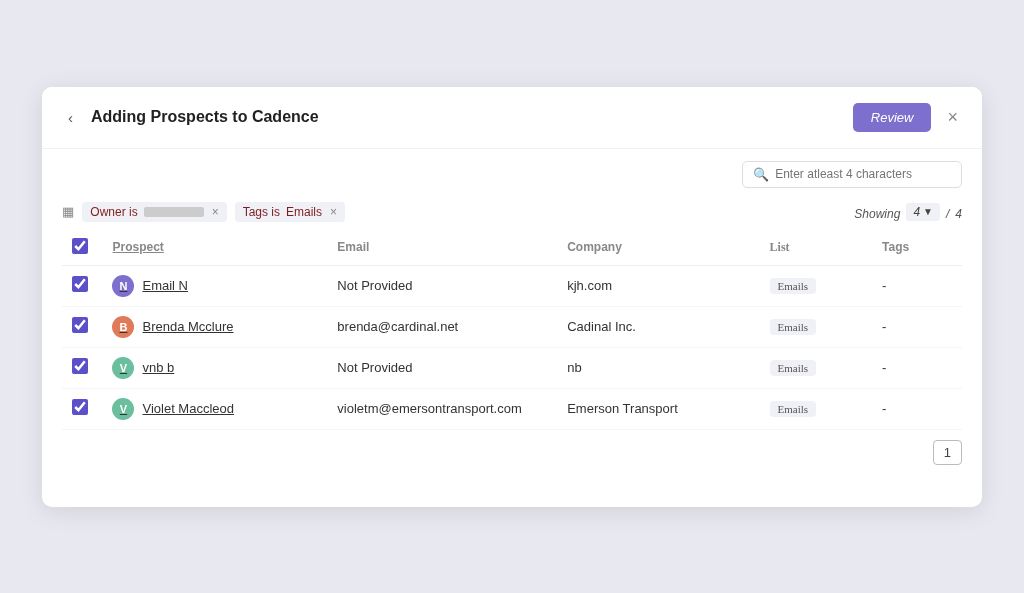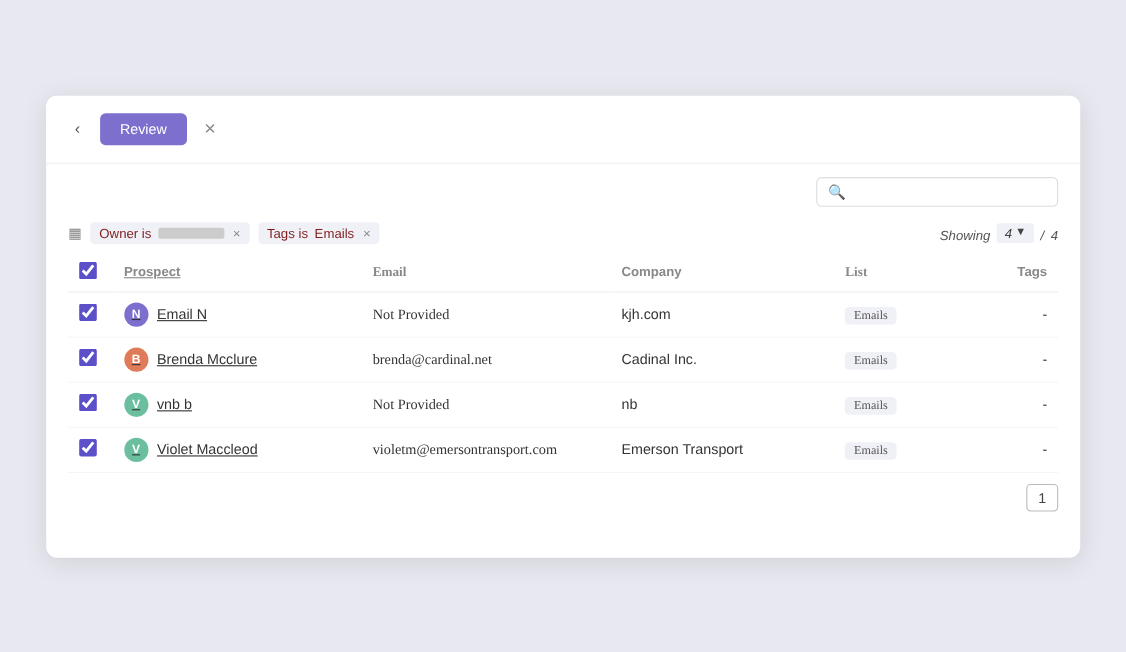--- a/index.html
+++ b/index.html
@@ -49,20 +49,21 @@
     .review-btn {
       background: #7c6fcd;
       color: #fff;
       border: none;
       border-radius: 5px;
       padding: 7px 18px;
       font-size: 13px;
       font-weight: 500;
       cursor: pointer;
       margin-right: 12px;
+      font-style: italic;
     }
     .close-btn {
       background: none;
       border: none;
       cursor: pointer;
       color: #888;
       font-size: 18px;
       padding: 2px 4px;
     }
     .toolbar {
@@ -176,24 +177,24 @@
     td {
       padding: 9px 10px;
       color: #333;
       font-size: 13px;
       border-bottom: 1px solid #f5f5f5;
     }
     .checkbox-col {
       width: 36px;
     }
     .prospect-col { width: 200px; text-decoration: underline; }
-    .email-col { width: 200px; font-family: Liberation Serif, serif; }
+    .email-col { width: 200px; }
     .company-col { width: 180px; }
     .list-col { width: 100px; font-family: Liberation Serif, serif; }
-    .tags-col { width: 80px; text-align: right; }
+    .tags-col { width: 80px; }
     .cb {
       width: 16px;
       height: 16px;
       accent-color: #5b50c7;
       cursor: pointer;
     }
     .avatar {
       display: inline-flex;
       align-items: center;
       justify-content: center;
@@ -238,27 +239,29 @@
       border-color: #bbb;
     }
   </style>
 </head>
 <body>
 
 <div class="modal">
 
   <div class="modal-header">
     <button class="back-btn">‹</button>
+    <span class="modal-title">Adding Prospects to Cadence</span>
     <button class="review-btn">Review</button>
     <button class="close-btn">×</button>
   </div>
 
   <div class="toolbar">
     <div class="search-box">
       <span class="search-icon">🔍</span>
+      <input class="search-input" type="text" placeholder="Enter atleast 4 characters" style="">
     </div>
   </div>
 
   <div class="filters-row">
     <div class="filters-left">
       <span class="filter-icon">▦</span>
       <div class="filter-chip">
         <span class="chip-text">Owner is</span>
         <span class="chip-blur"></span>
         <button class="chip-remove">×</button>

